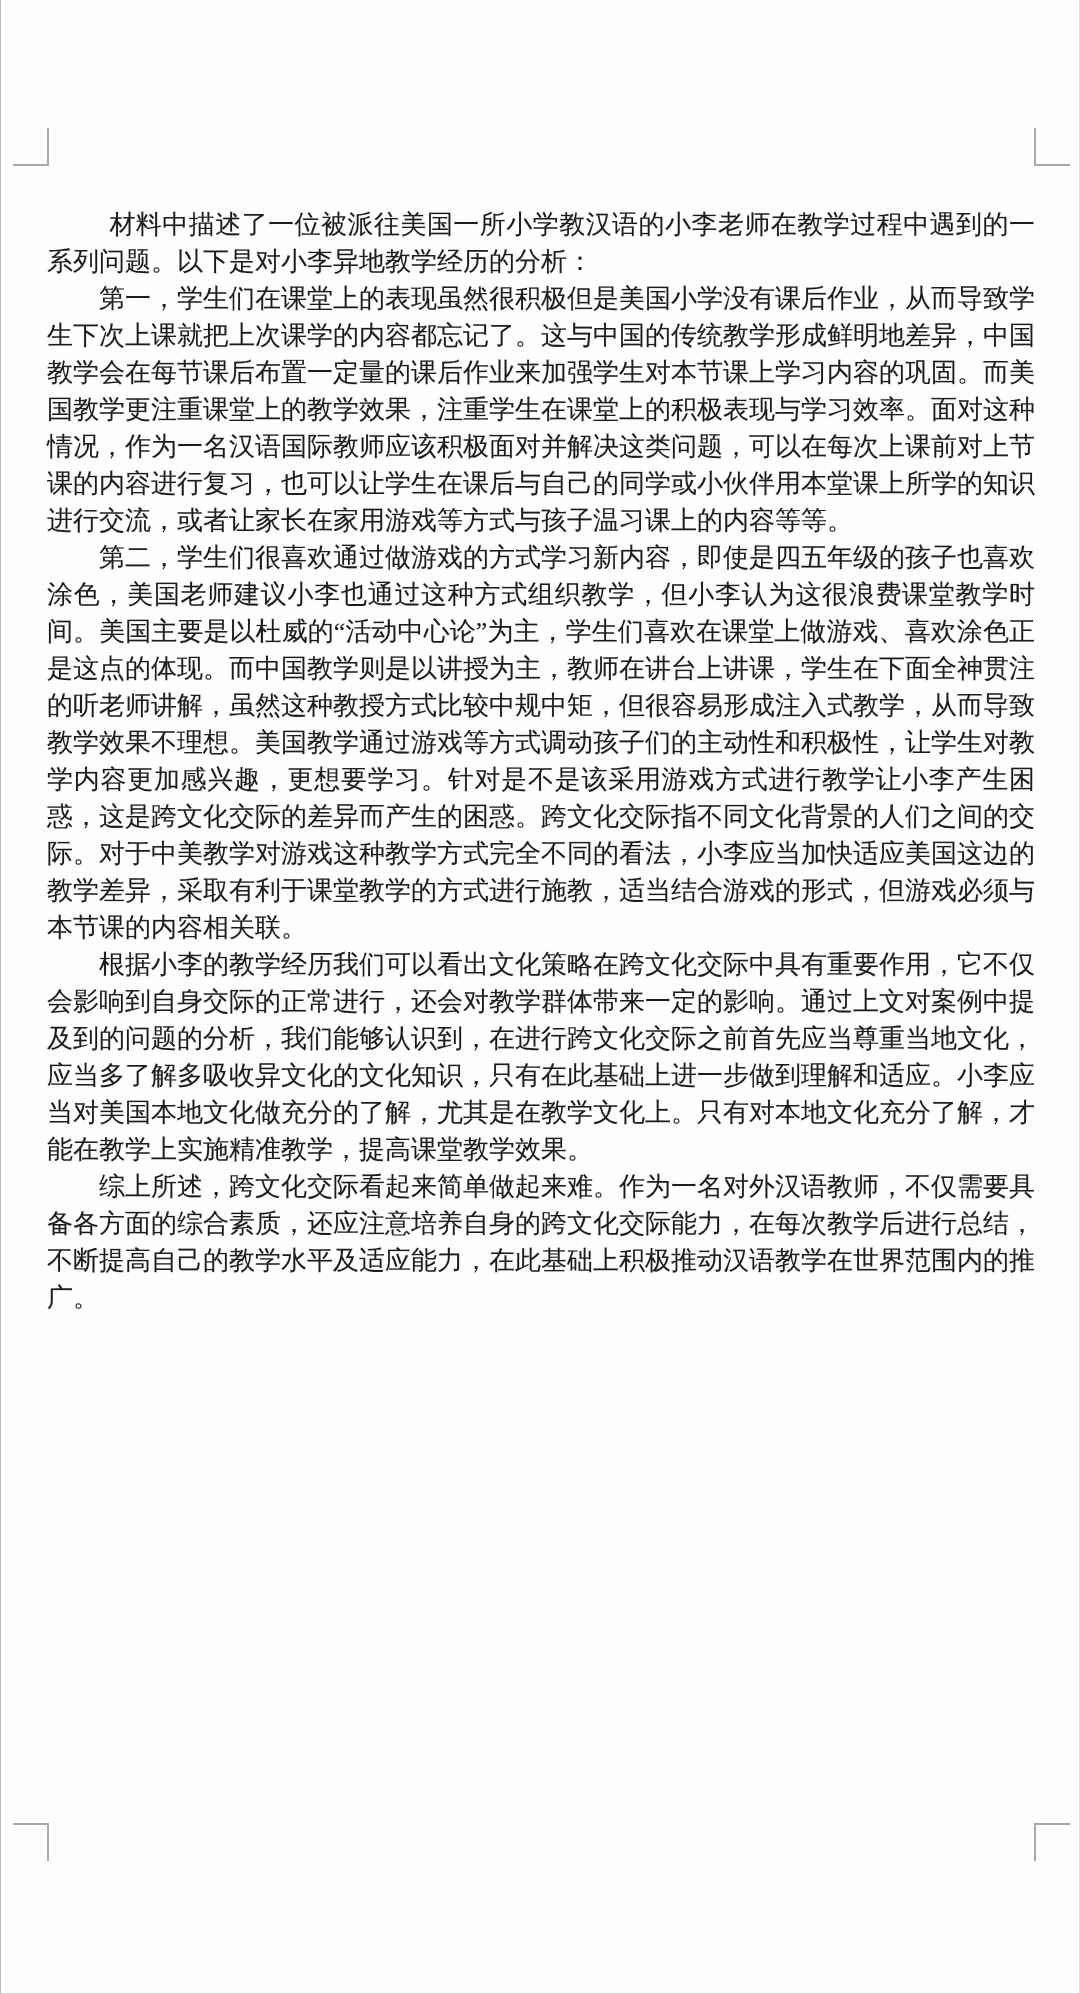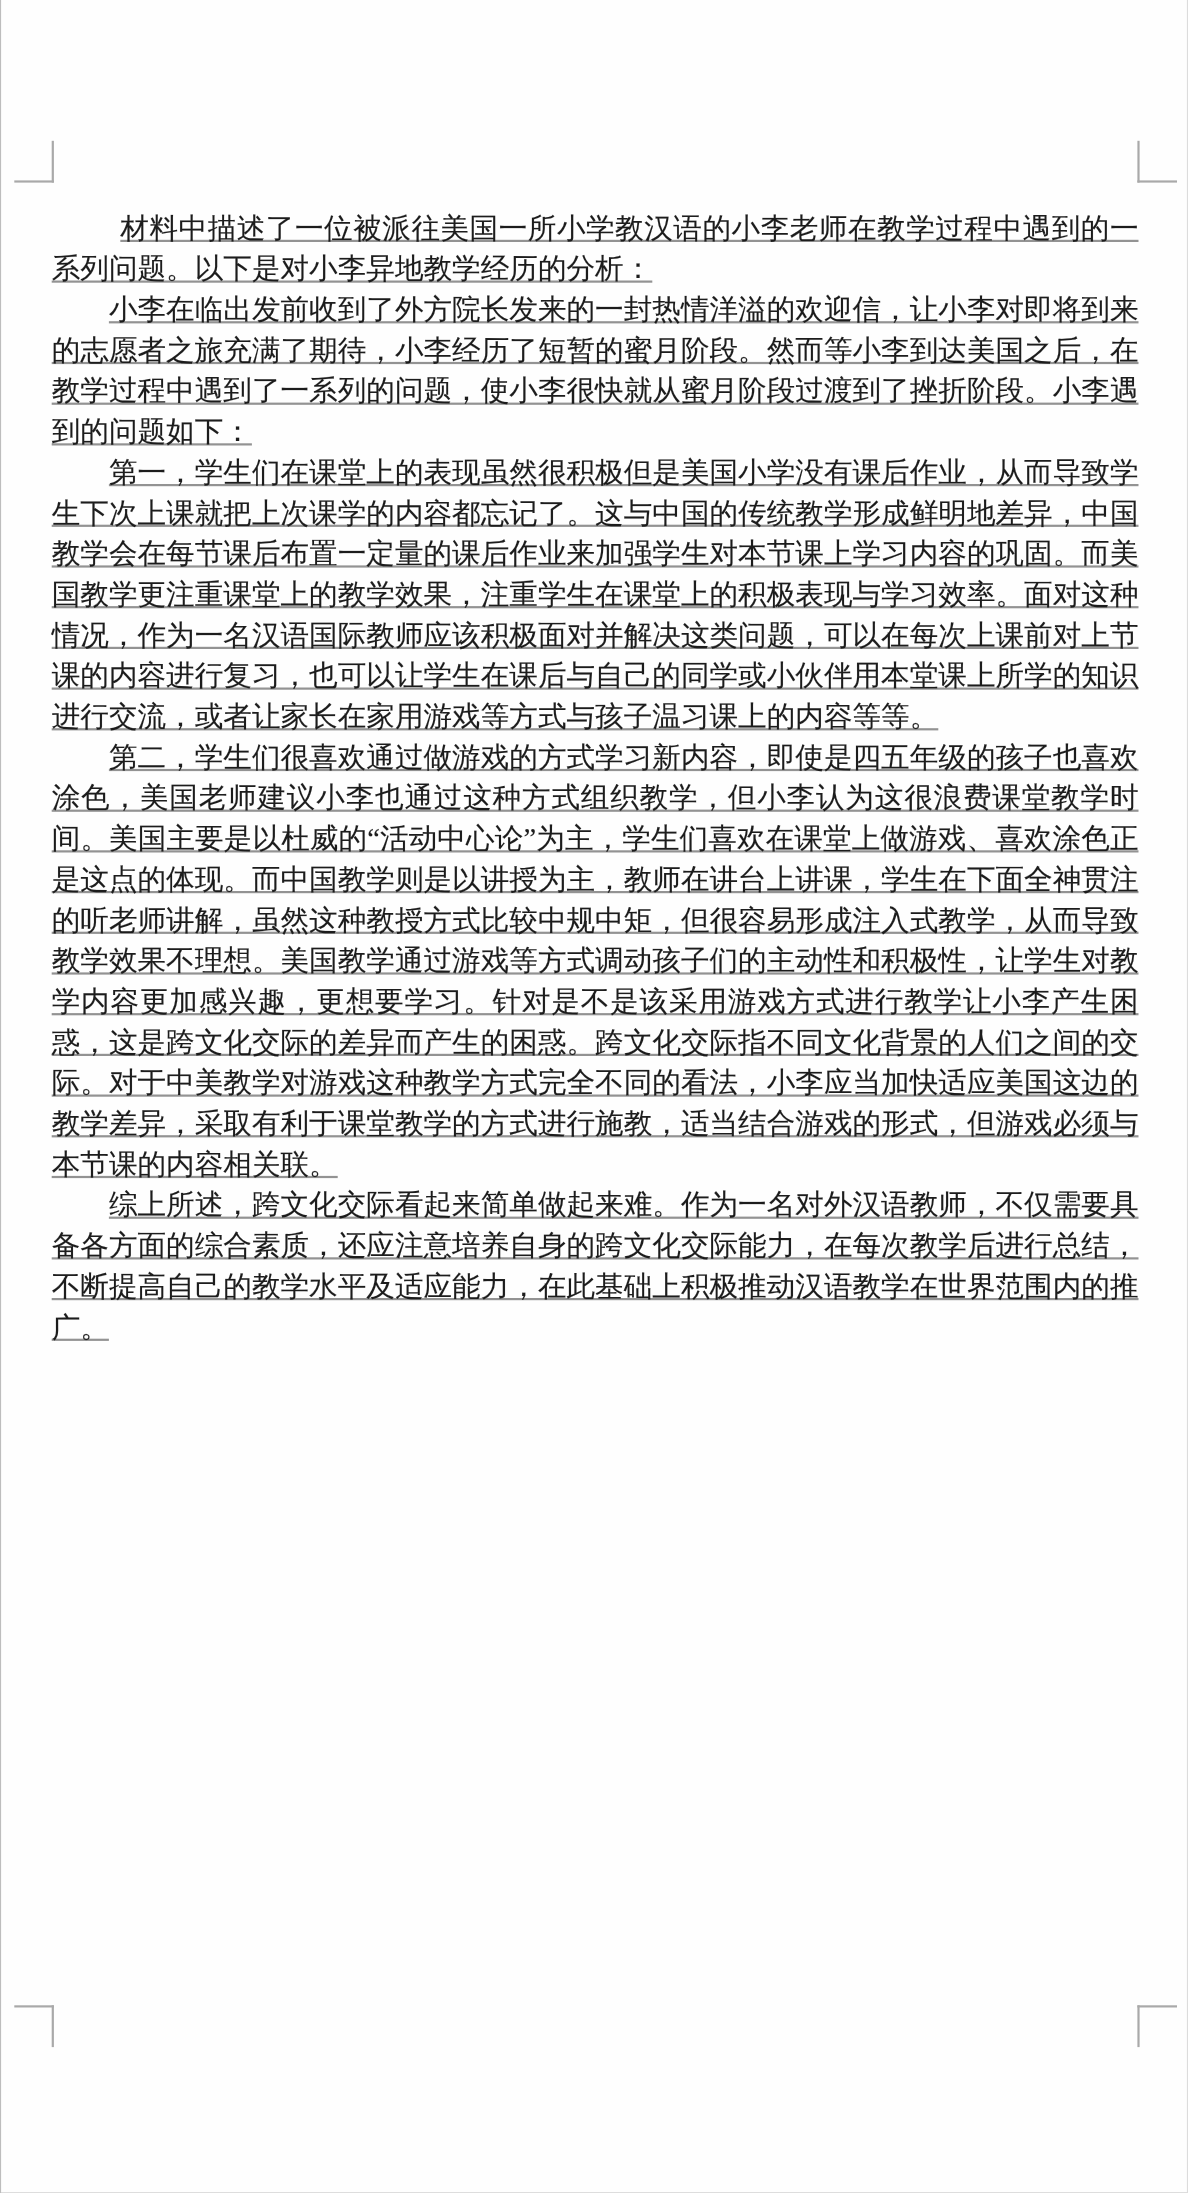--- a/index.html
+++ b/index.html
@@ -41,29 +41,28 @@
     border-top: 2px solid var(--crop-color, #a9a9a9);
   }
   .crop-mark.br {
     left: 1033px; top: 1823px;
     border-left: 2px solid var(--crop-color, #a9a9a9);
     border-top: 2px solid var(--crop-color, #a9a9a9);
   }
   .text-block {
     position: absolute;
     left: 46px;
-    top: 189px;
+    top: 206px;
     width: 988px;
     color: var(--text-color, #1c1c1c);
     font-size: 26px;
     line-height: 37px;
     text-align: justify;
     text-justify: inter-ideograph;
     letter-spacing: 0px;
-    text-decoration: underline;
     -webkit-text-stroke: 0.2px rgba(40,40,40,0.5);
   }
   .text-block p {
     margin: 0;
     padding: 0;
     text-indent: 2em;
   }
   .text-block p.first {
     text-indent: 2.4em;
   }
@@ -73,19 +72,19 @@
 
 <div class="page">
 
   <div class="crop-mark tl"></div>
   <div class="crop-mark tr"></div>
   <div class="crop-mark bl"></div>
   <div class="crop-mark br"></div>
 
   <div class="text-block">
     <p class="first">材料中描述了一位被派往美国一所小学教汉语的小李老师在教学过程中遇到的一系列问题。以下是对小李异地教学经历的分析：</p>
-    <p>小李在临出发前收到了外方院长发来的一封热情洋溢的欢迎信，让小李对即将到来的志愿者之旅充满了期待，小李经历了短暂的蜜月阶段。然而等小李到达美国之后，在教学过程中遇到了一系列的问题，使小李很快就从蜜月阶段过渡到了挫折阶段。小李遇到的问题如下：</p>
     <p>第一，学生们在课堂上的表现虽然很积极但是美国小学没有课后作业，从而导致学生下次上课就把上次课学的内容都忘记了。这与中国的传统教学形成鲜明地差异，中国教学会在每节课后布置一定量的课后作业来加强学生对本节课上学习内容的巩固。而美国教学更注重课堂上的教学效果，注重学生在课堂上的积极表现与学习效率。面对这种情况，作为一名汉语国际教师应该积极面对并解决这类问题，可以在每次上课前对上节课的内容进行复习，也可以让学生在课后与自己的同学或小伙伴用本堂课上所学的知识进行交流，或者让家长在家用游戏等方式与孩子温习课上的内容等等。</p>
     <p>第二，学生们很喜欢通过做游戏的方式学习新内容，即使是四五年级的孩子也喜欢涂色，美国老师建议小李也通过这种方式组织教学，但小李认为这很浪费课堂教学时间。美国主要是以杜威的“活动中心论”为主，学生们喜欢在课堂上做游戏、喜欢涂色正是这点的体现。而中国教学则是以讲授为主，教师在讲台上讲课，学生在下面全神贯注的听老师讲解，虽然这种教授方式比较中规中矩，但很容易形成注入式教学，从而导致教学效果不理想。美国教学通过游戏等方式调动孩子们的主动性和积极性，让学生对教学内容更加感兴趣，更想要学习。针对是不是该采用游戏方式进行教学让小李产生困惑，这是跨文化交际的差异而产生的困惑。跨文化交际指不同文化背景的人们之间的交际。对于中美教学对游戏这种教学方式完全不同的看法，小李应当加快适应美国这边的教学差异，采取有利于课堂教学的方式进行施教，适当结合游戏的形式，但游戏必须与本节课的内容相关联。</p>
+    <p>根据小李的教学经历我们可以看出文化策略在跨文化交际中具有重要作用，它不仅会影响到自身交际的正常进行，还会对教学群体带来一定的影响。通过上文对案例中提及到的问题的分析，我们能够认识到，在进行跨文化交际之前首先应当尊重当地文化，应当多了解多吸收异文化的文化知识，只有在此基础上进一步做到理解和适应。小李应当对美国本地文化做充分的了解，尤其是在教学文化上。只有对本地文化充分了解，才能在教学上实施精准教学，提高课堂教学效果。</p>
     <p>综上所述，跨文化交际看起来简单做起来难。作为一名对外汉语教师，不仅需要具备各方面的综合素质，还应注意培养自身的跨文化交际能力，在每次教学后进行总结，不断提高自己的教学水平及适应能力，在此基础上积极推动汉语教学在世界范围内的推广。</p>
   </div>
 
 </div>
 
 </body></html>

